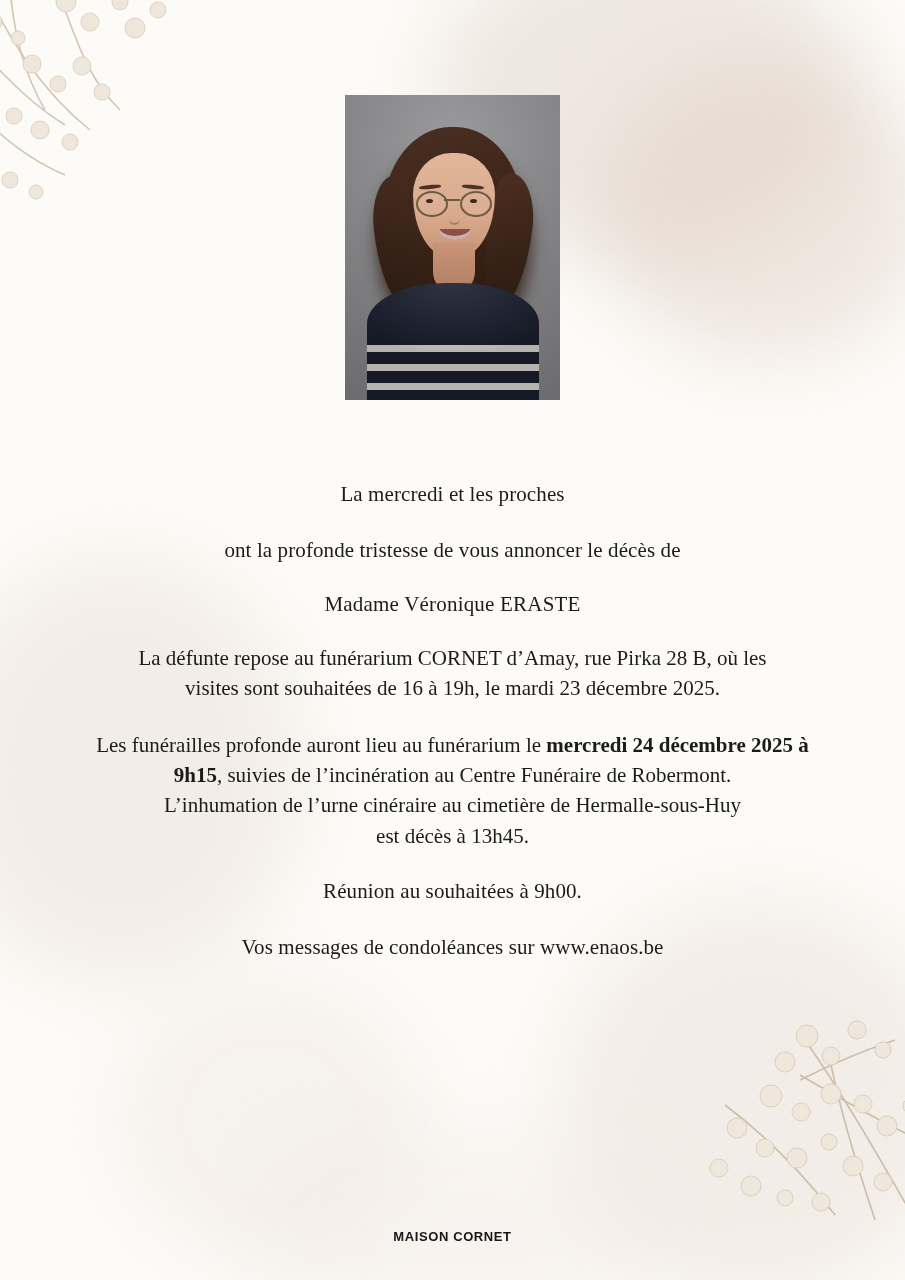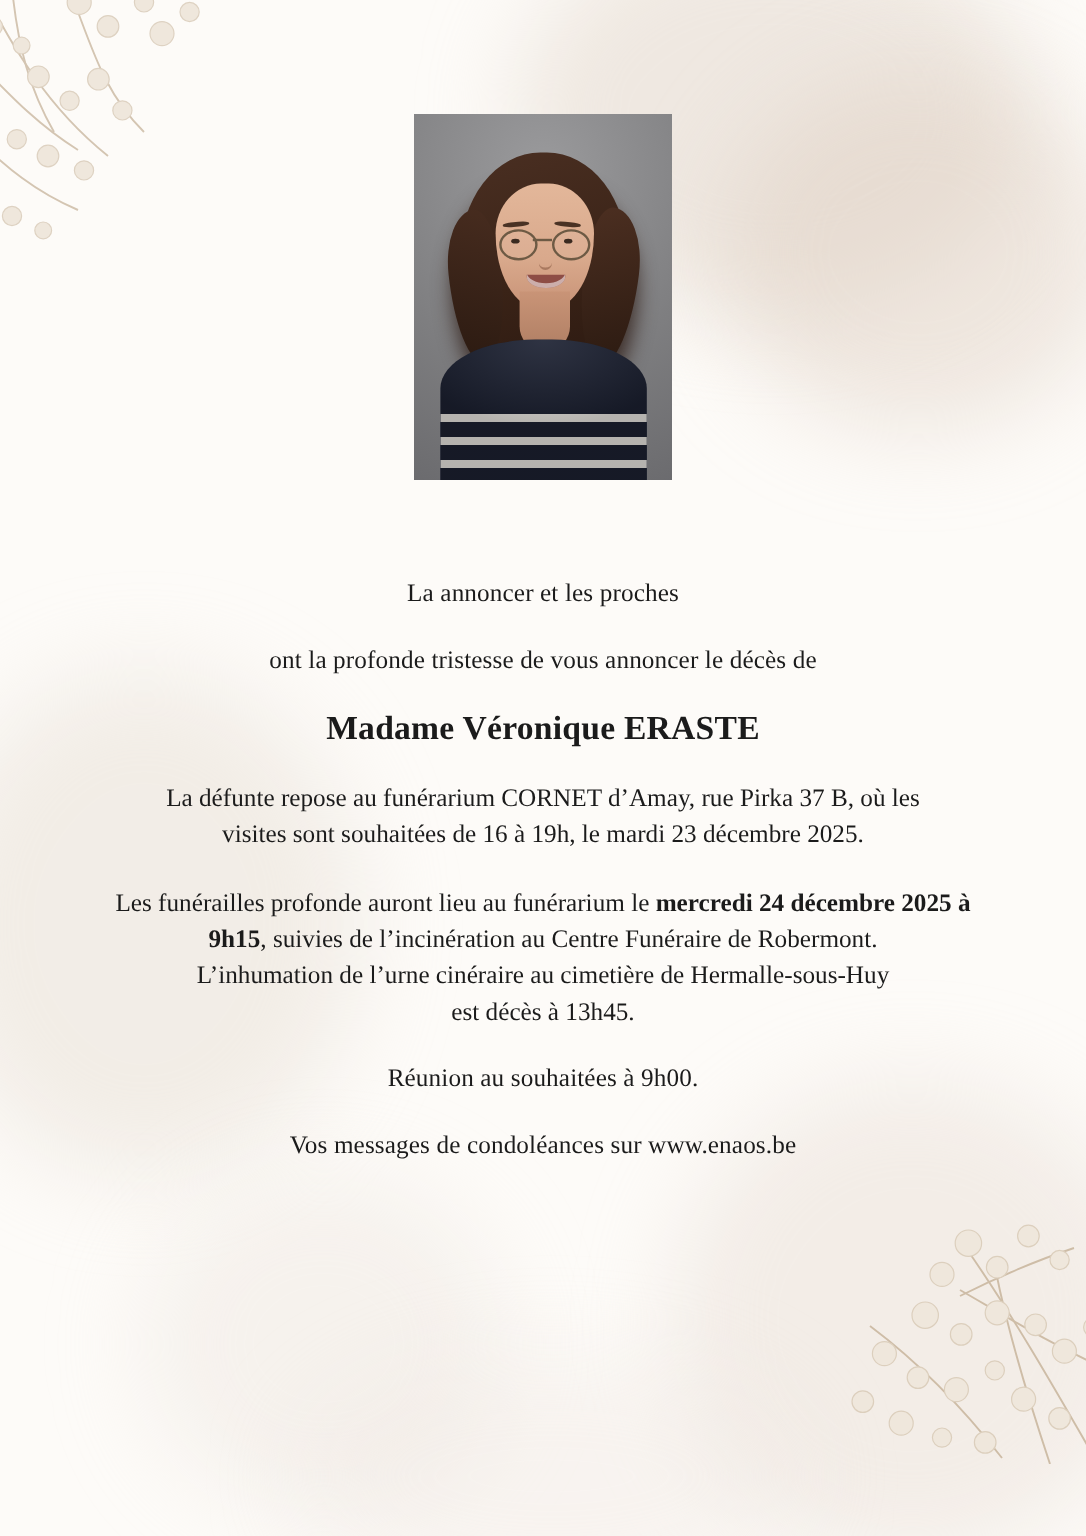--- a/index.html
+++ b/index.html
@@ -166,22 +166,22 @@
     padding: 0 60px;
   }
   .line {
     margin: 0 0 26px 0;
     font-size: 21px;
     line-height: 1.42;
     letter-spacing: 0.1px;
   }
   .name {
     margin: 0 0 26px 0;
-    font-size: 28px;
-    font-weight: bold;
+    font-size: 21px;
+    font-weight: normal;
     letter-spacing: 0.2px;
   }
   .para {
     margin: 0 0 26px 0;
     font-size: 21px;
     line-height: 1.45;
     max-width: 720px;
     margin-left: auto;
     margin-right: auto;
   }
@@ -293,37 +293,38 @@
       <div class="p-mouth"></div>
       <div class="p-body">
         <div class="p-stripes"></div>
         <div class="p-shoulder-sh"></div>
       </div>
     </div>
   </div>
 
   <div class="content">
 
-    <p class="line">La annoncer et les proches</p>
+    <p class="line">La mercredi et les proches</p>
 
     <p class="line">ont la profonde tristesse de vous annoncer le décès de</p>
 
     <p class="name">Madame Véronique ERASTE</p>
 
 
     <p class="para">
-      <span>La défunte repose au funérarium CORNET d’Amay, rue Pirka 37 B, où les</span><br>
+      <span>La défunte repose au funérarium CORNET d’Amay, rue Pirka 28 B, où les</span><br>
       <span>visites sont souhaitées de 16 à 19h, le mardi 23 décembre 2025.</span>
     </p>
 
     <p class="para">
       <span>Les funérailles profonde auront lieu au funérarium le </span><b>mercredi 24 décembre 2025 à 9h15</b><span>, suivies de l’incinération au Centre Funéraire de Robermont.</span><br>
       <span>L’inhumation de l’urne cinéraire au cimetière de Hermalle-sous-Huy</span><br>
       <span>est décès à 13h45.</span>
     </p>
 
     <p class="line">Réunion au souhaitées à 9h00.</p>
 
     <p class="line">Vos messages de condoléances sur www.enaos.be</p>
 
   </div>
 
+  <div class="footer">MAISON CORNET</div>
 </div>
 
 </body></html>

